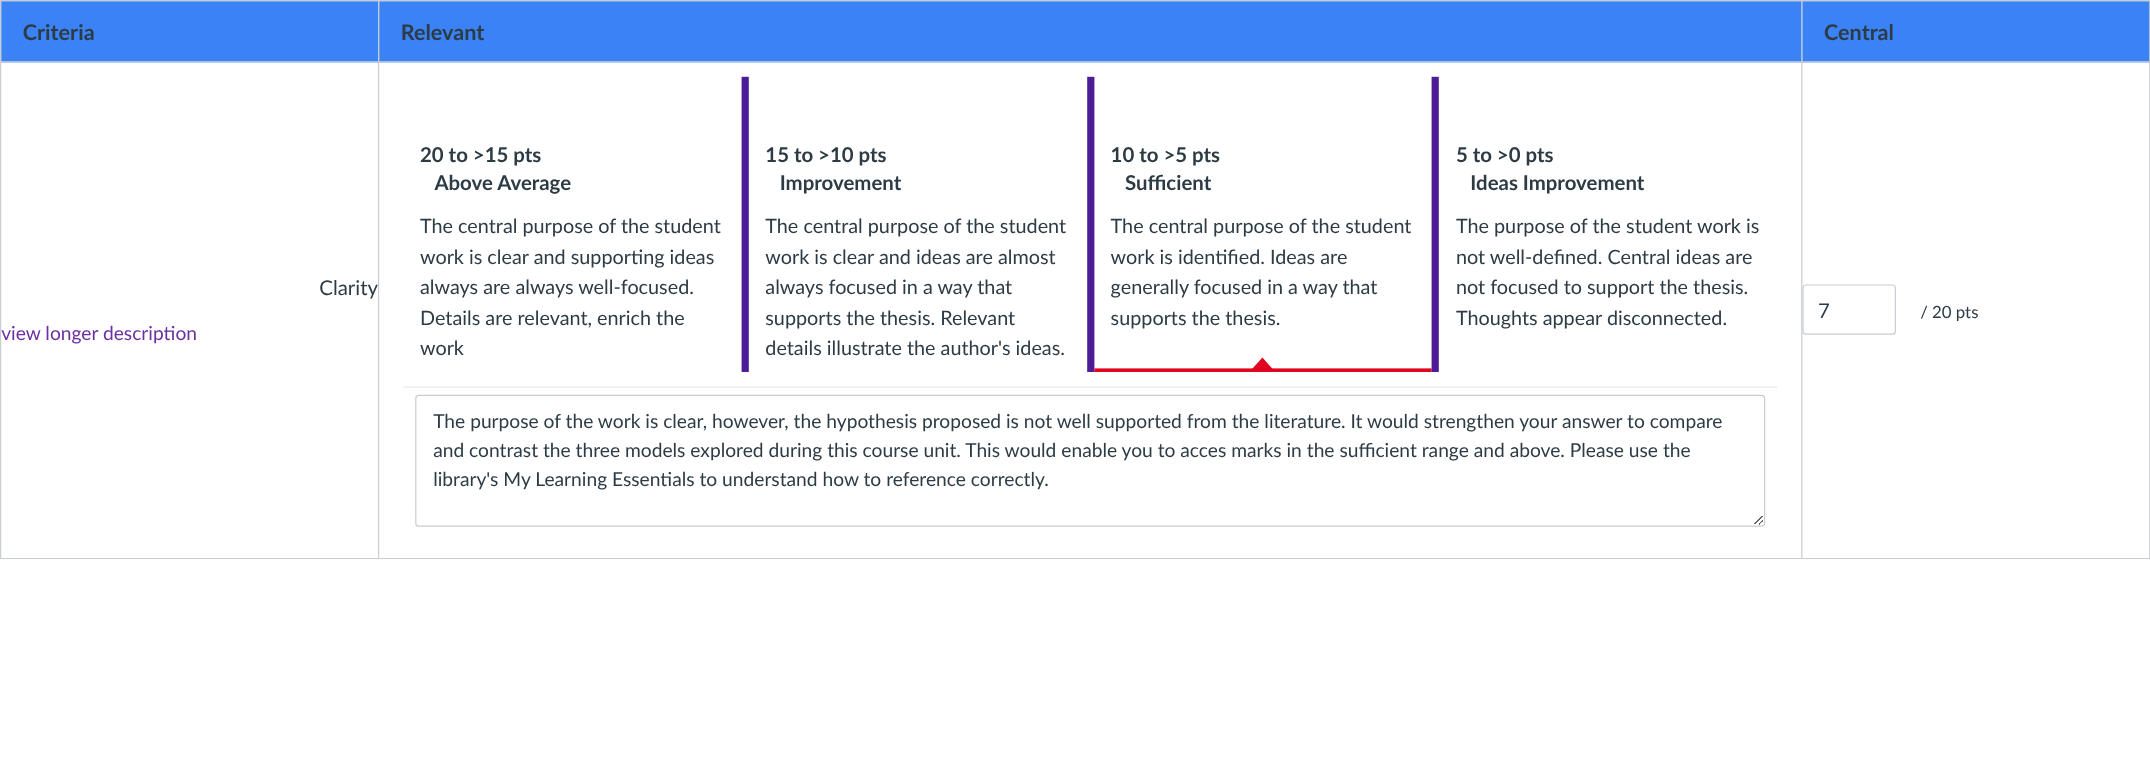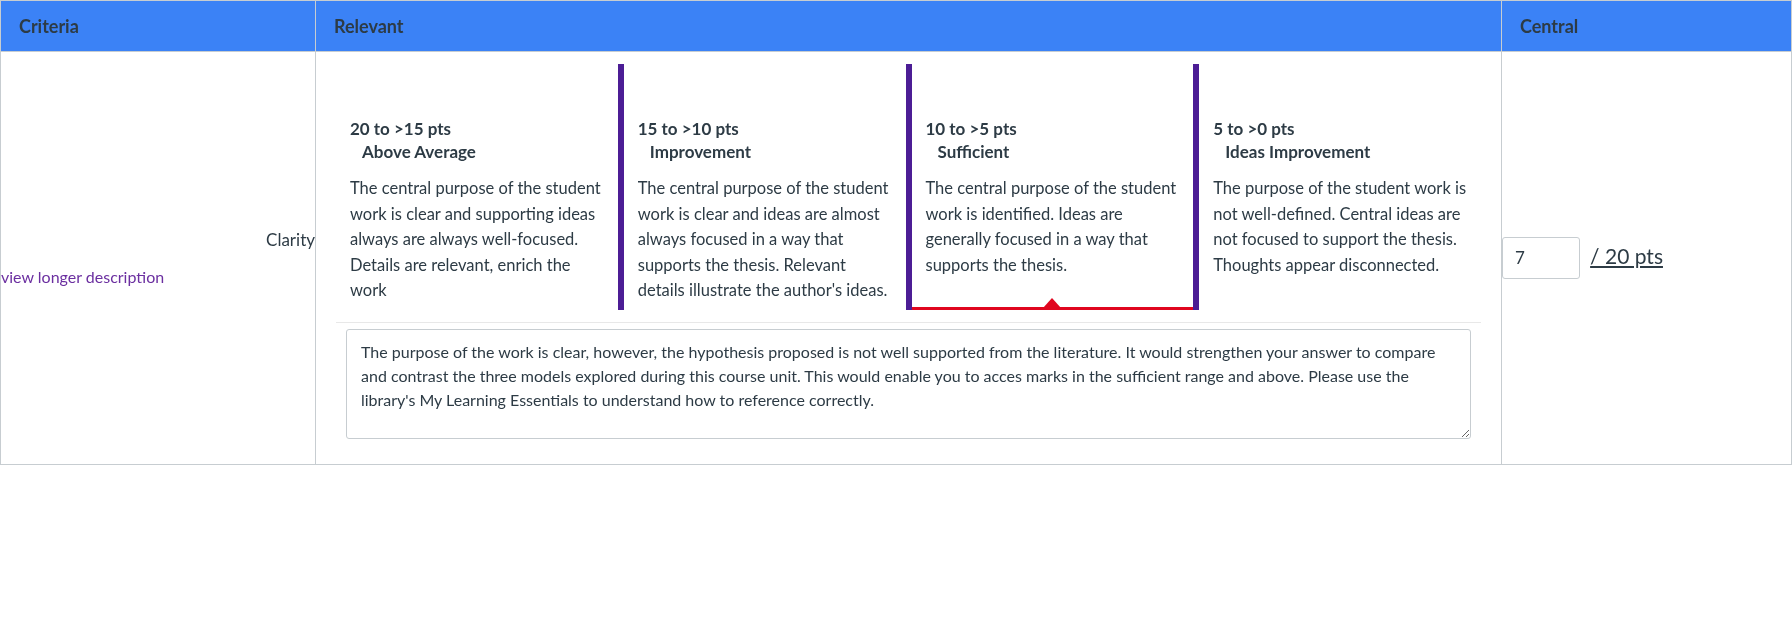--- a/index.html
+++ b/index.html
@@ -125,23 +125,22 @@
     height: 42px;
     border: 1px solid #C7CDD1;
     border-radius: 3px;
     font-size: 17px;
     text-align: left;
     padding: 0 12px;
     color: #2D3B45;
     font-family: inherit;
   }
   .points-suffix {
-    font-size: 21px;
-    margin-left: 6px;
-    text-decoration: underline;
+    font-size: 14px;
+    margin-left: 16px;
   }
 </style>
 </head>
 <body>
 
 <table class="rubric-table">
   <colgroup>
     <col class="col-criteria">
     <col>
     <col class="col-points">

